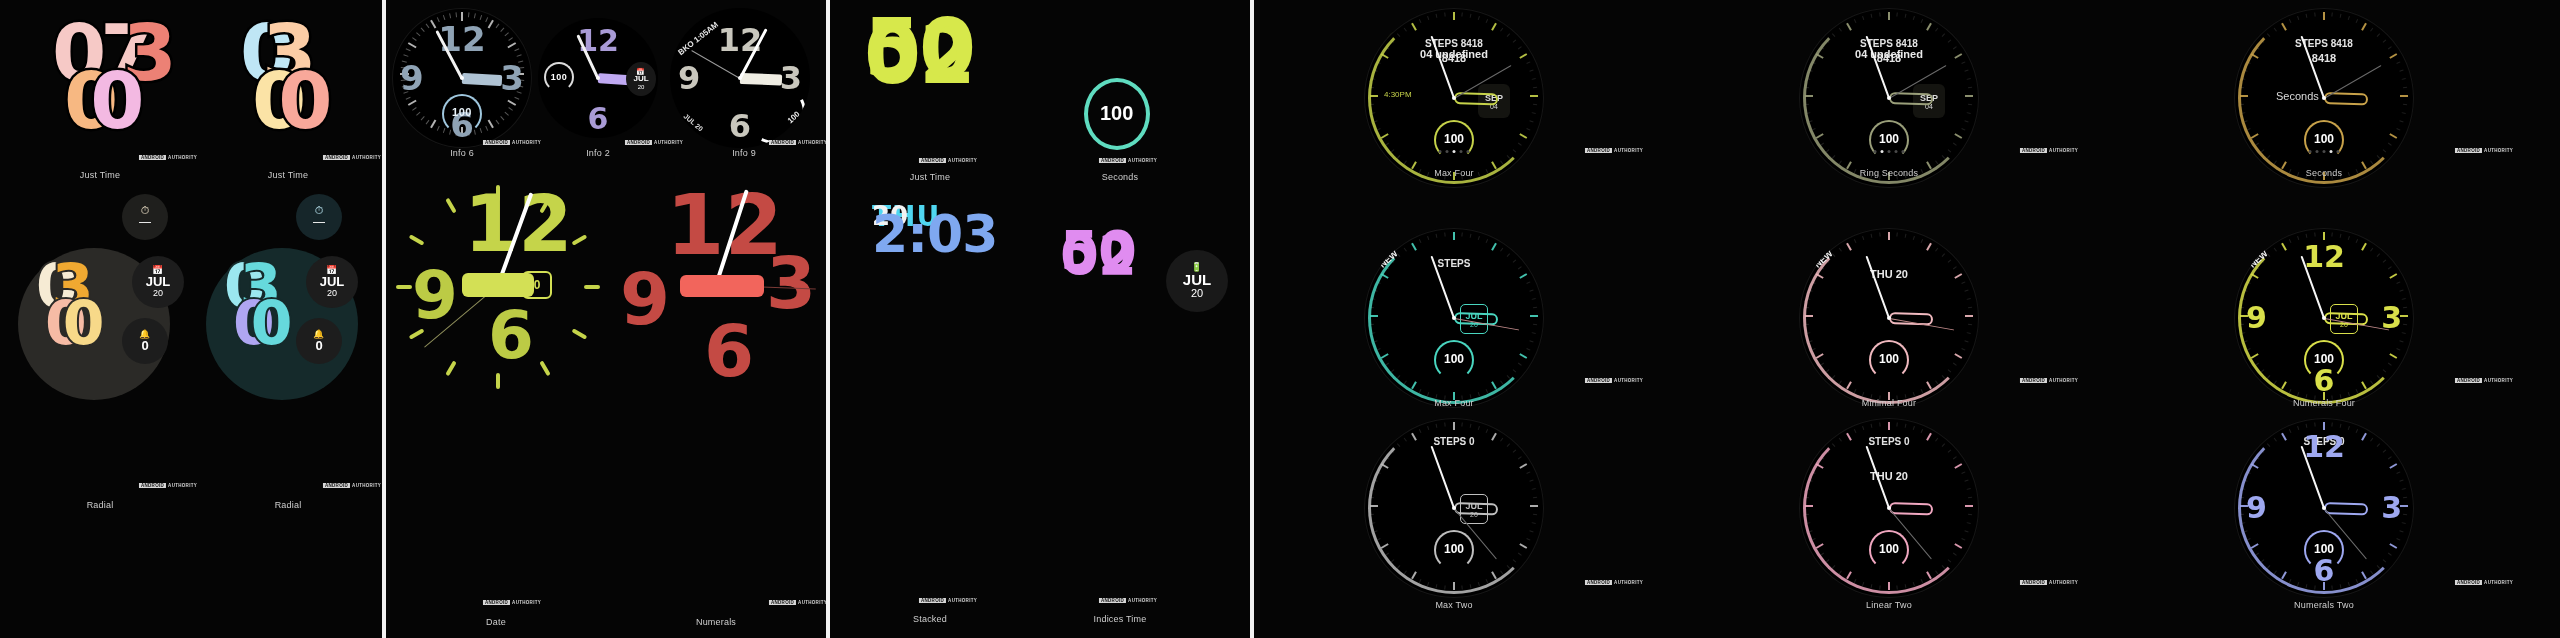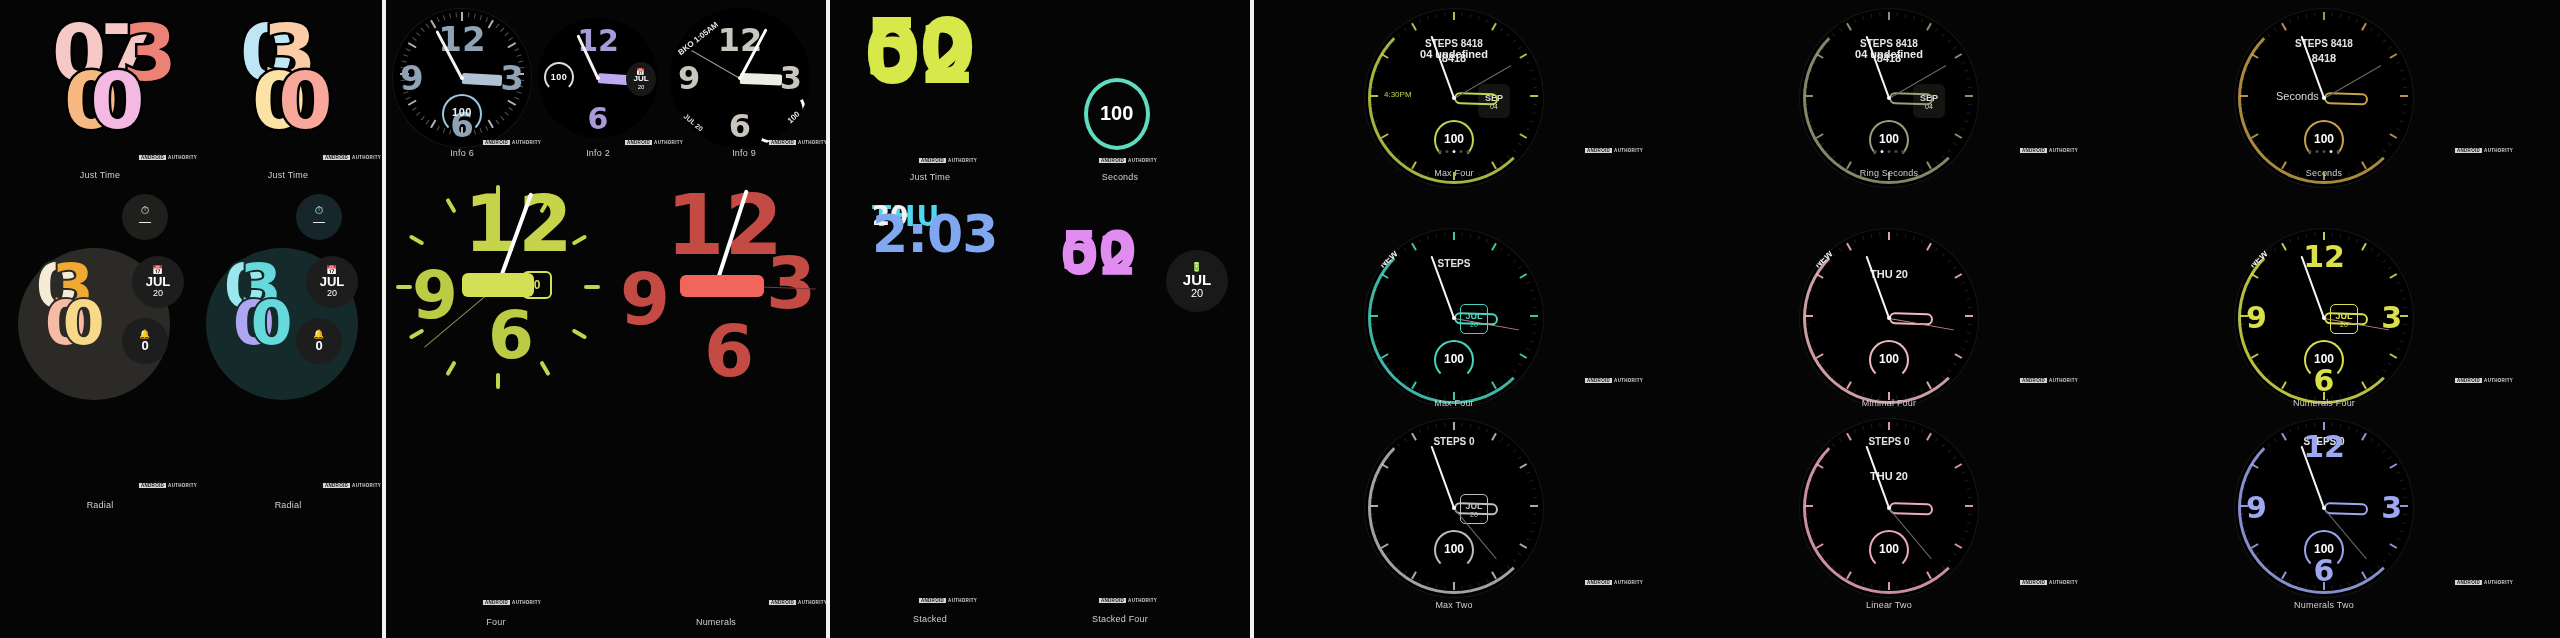--- a/index.html
+++ b/index.html
@@ -321,21 +321,21 @@
         <i style="position: absolute; left: 110px; top: 110px; width: 16px; height: 4px; background: rgb(197, 212, 74); border-radius: 2px; transform-origin: 0px 50%; transform: rotate(150deg) translateX(86px);"></i>
         <i style="position: absolute; left: 110px; top: 110px; width: 16px; height: 4px; background: rgb(197, 212, 74); border-radius: 2px; transform-origin: 0px 50%; transform: rotate(180deg) translateX(86px);"></i>
         <i style="position: absolute; left: 110px; top: 110px; width: 16px; height: 4px; background: rgb(197, 212, 74); border-radius: 2px; transform-origin: 0px 50%; transform: rotate(210deg) translateX(86px);"></i>
         <i style="position: absolute; left: 110px; top: 110px; width: 16px; height: 4px; background: rgb(197, 212, 74); border-radius: 2px; transform-origin: 0px 50%; transform: rotate(240deg) translateX(86px);"></i>
       </div>
   </div>
   <div class="wm" style="left:126px; top:600px;">
     <span class="box">ANDROID</span>
     <span class="txt">AUTHORITY</span>
   </div>
-  <div class="caption" style="left:110px; top:617px;">Four</div>
+  <div class="caption" style="left:110px; top:617px;">Date</div>
 
   <div style="position:absolute;left:222px;top:175px;width:218px;height:210px;">
     <span class="numI" style="left:58px;top:8px;font-size:84px;color:#C44A44;">12</span>
     <span class="numI" style="left:158px;top:72px;font-size:72px;color:#C44A44;">3</span>
     <span class="numI" style="left:12px;top:88px;font-size:72px;color:#C44A44;">9</span>
     <span class="numI" style="left:96px;top:140px;font-size:72px;color:#C44A44;">6</span>
     <div class="hand" style="left:108px;top:110px;width:100px;height:4px;margin-top:-2px;background:#fff;transform:rotate(-72deg);"></div>
     <div class="hand" style="left:108px;top:110px;width:100px;height:1px;background:#7a3a36;transform:rotate(2deg);"></div>
     <div style="position:absolute;left:72px;top:100px;width:84px;height:22px;background:#F2655C;border-radius:6px;"></div>
   </div>
@@ -389,21 +389,21 @@
   </div>
   <div class="comp" style="left:336px; top:250px; width:62px; height:62px; background:#191919;">
     <span class="ico" style="font-size:9px;">🔋</span>
     <span class="l1" style="font-size:15px;">JUL</span>
     <span class="l2" style="font-size:11px;">20</span>
   </div>
   <div class="wm" style="left:298px; top:598px;">
     <span class="box">ANDROID</span>
     <span class="txt">AUTHORITY</span>
   </div>
-  <div class="caption" style="left:290px; top:614px;">Stacked Four</div>
+  <div class="caption" style="left:290px; top:614px;">Indices Time</div>
 </div>
 
 <div class="divider"></div>
 
 <div class="panel p4">
   <div id="grid4">
       <div style="position: absolute; left: 110px; top: 8px; width: 180px; height: 180px;">
         <div class="face" style="left: 0px; top: 0px; width: 180px; height: 180px; box-shadow: rgb(22, 22, 22) 0px 0px 0px 1px inset;">
           <i style="position: absolute; left: 50%; top: 0px; background: rgb(198, 211, 74); width: 2px; height: 8px; margin-left: -1px; transform-origin: 50% 88px; transform: rotate(0deg) translateY(4px); opacity: 0.9;"></i>
           <i style="position: absolute; left: 50%; top: 0px; background: rgb(74, 74, 74); width: 1px; height: 4px; margin-left: -1px; transform-origin: 50% 88px; transform: rotate(6deg) translateY(4px); opacity: 0.4;"></i>

